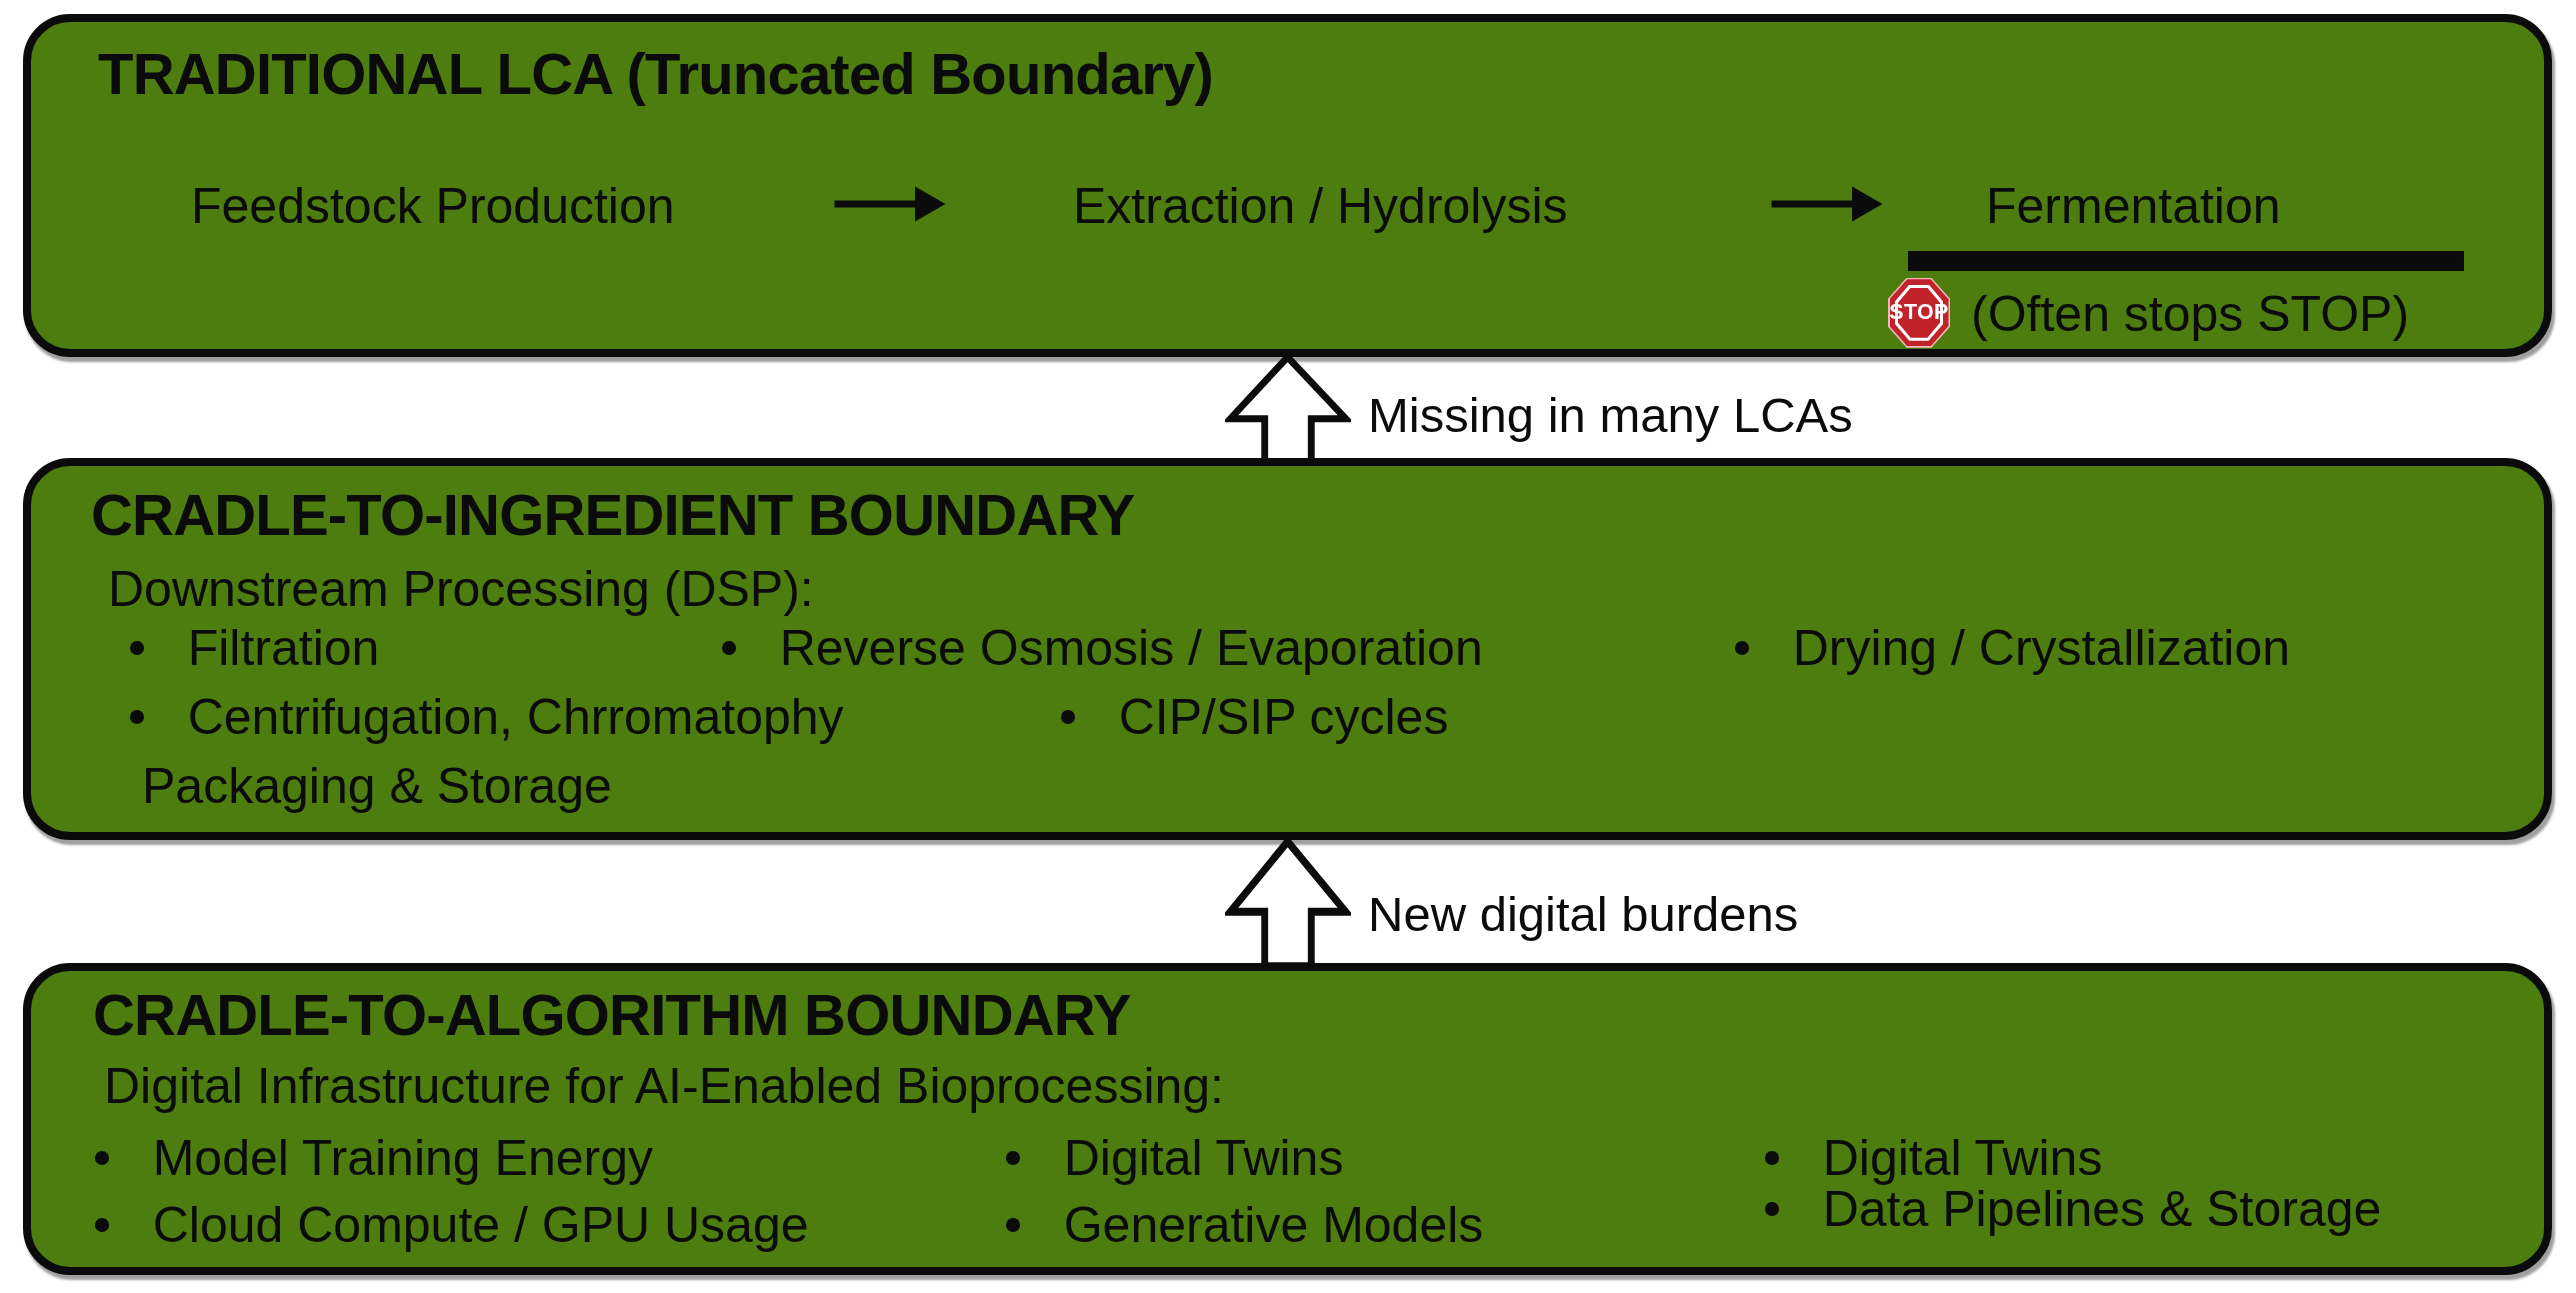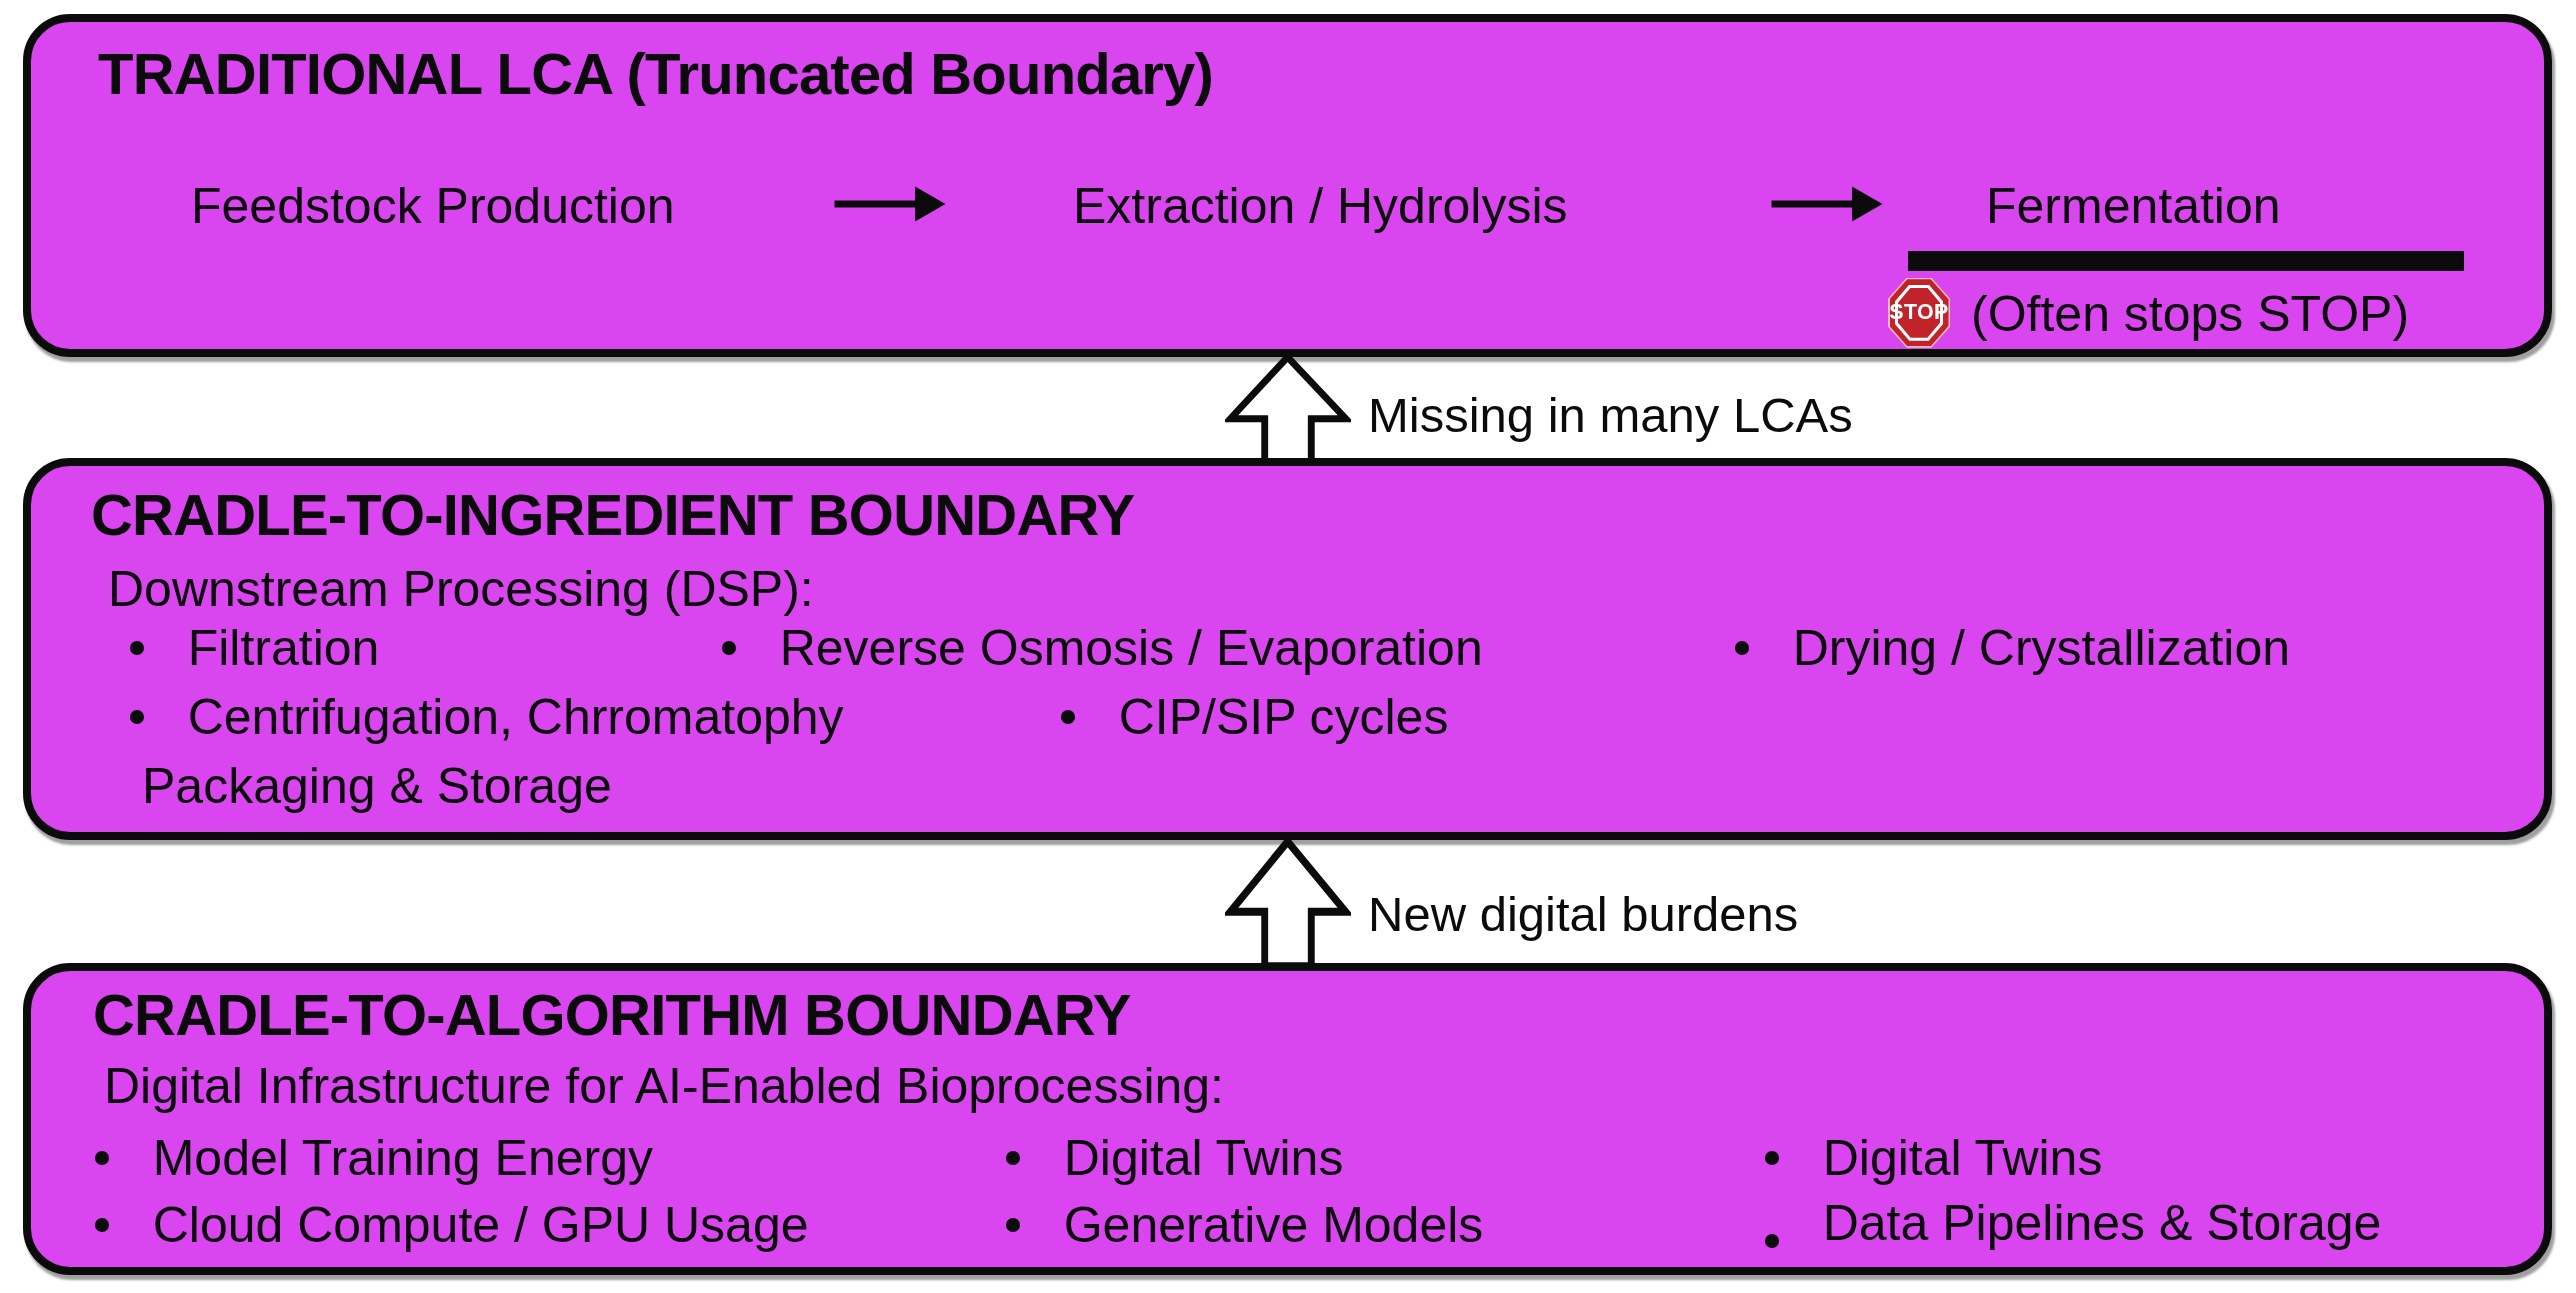--- a/index.html
+++ b/index.html
@@ -6,21 +6,21 @@
   #canvas{
     position:relative;
     width:2576px;height:1294px;
     background:#ffffff;
     font-family:"Liberation Sans","DejaVu Sans",sans-serif;
     color:#0b0b0b;
     overflow:hidden;
   }
   .box{
     position:absolute;
-    background:#d946ef;
+    background:#4d7c0f;
     border:8.4px solid #0b0b0b;
     border-radius:47px;
     box-shadow:2.3px 4.6px 2.3px rgba(80,80,80,.55);
     text-decoration:underline;
   }
   .box-title{
     position:absolute;
     font-size:58px;font-weight:bold;
     letter-spacing:-0.8px;line-height:1;white-space:nowrap;
   }
@@ -150,20 +150,20 @@
     </div>
 
     <div class="bullet" style="left:64px;top:229px;">
       <span class="dot"></span>
       <span class="bl">Cloud Compute / GPU Usage</span>
     </div>
     <div class="bullet" style="left:975px;top:229px;">
       <span class="dot"></span>
       <span class="bl">Generative Models</span>
     </div>
-    <div class="bullet" style="left:1734px;top:227px;align-items:flex-end;">
+    <div class="bullet" style="left:1734px;top:213px;">
       <span class="dot"></span>
       <span class="bl">Data Pipelines &amp; Storage</span>
     </div>
   </div>
 
 </div>
 
 
 </body></html>

